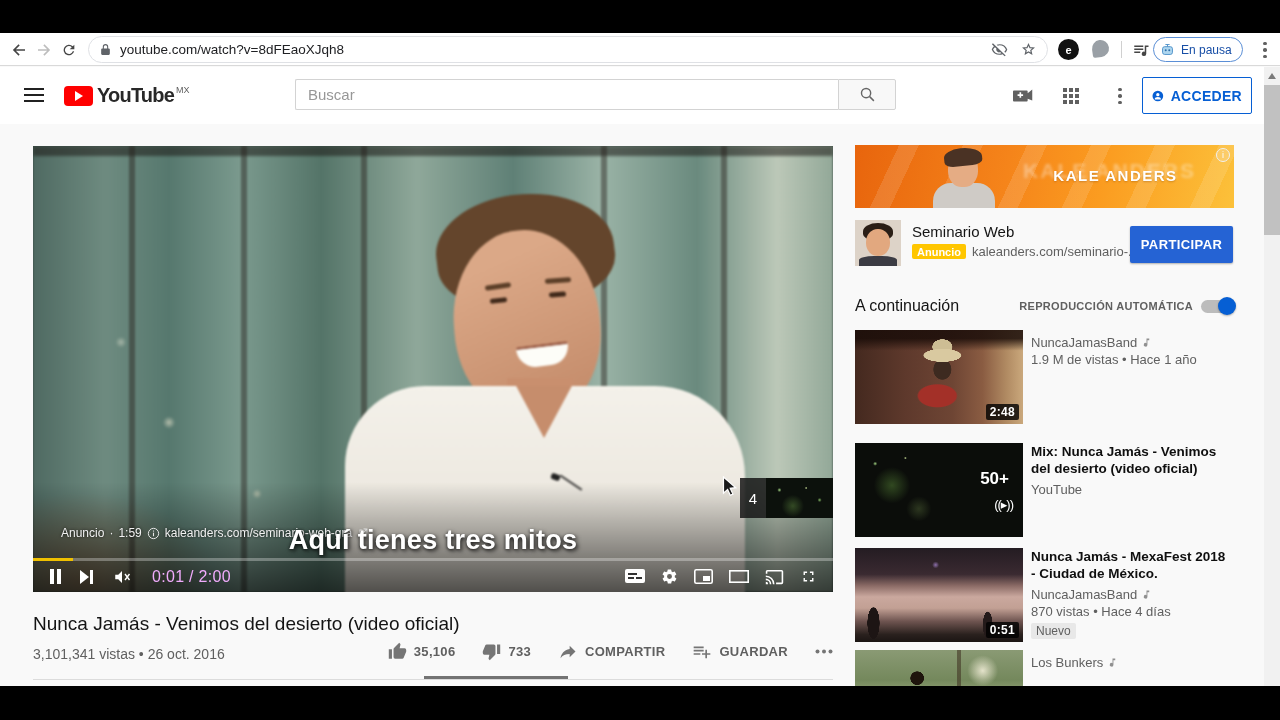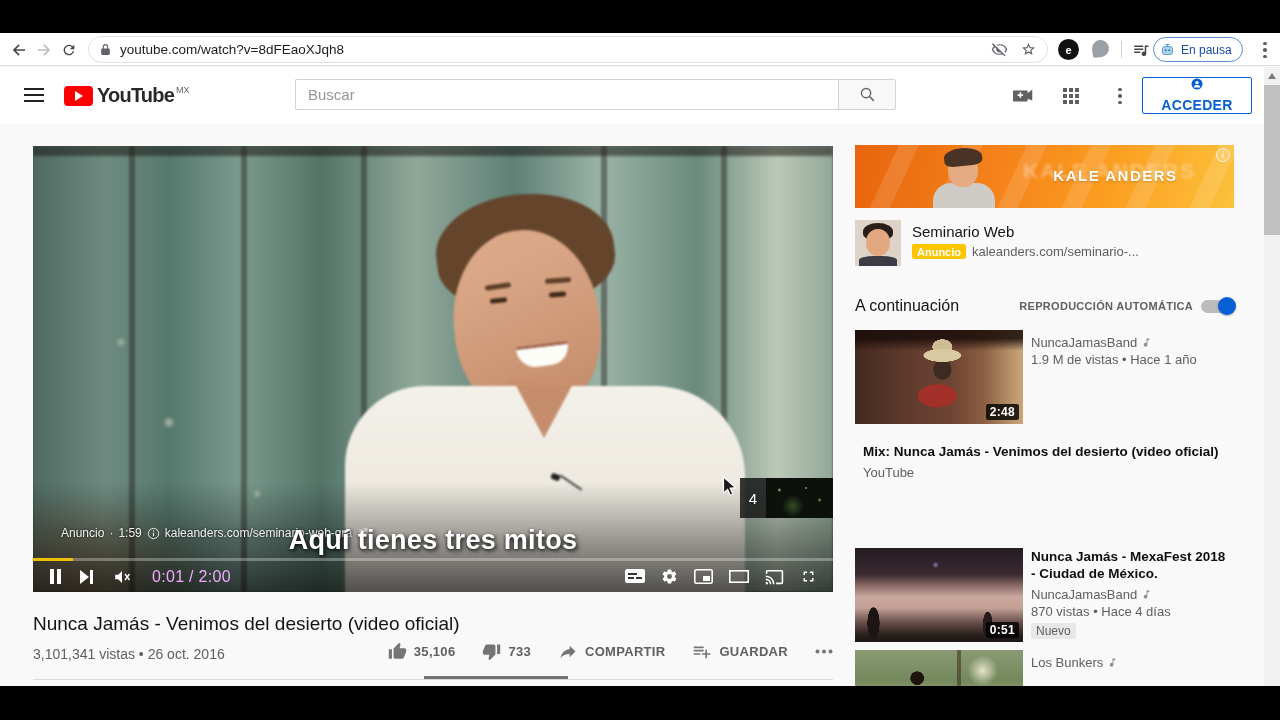--- a/index.html
+++ b/index.html
@@ -32,21 +32,21 @@
   .yt-mx { font-size:9px; color:#606060; margin-left:2px; margin-top:1px; }
   .searchbar { position:absolute; left:295px; top:12px; display:flex; }
   .searchbar input { width:543px; height:31px; border:1px solid #d3d3d3; border-right:none; padding:0 12px; font-size:15px; color:#0c4a6e; border-radius:2px 0 0 2px; outline:none; }
   .searchbar input::placeholder { color:#979797; }
   .search-btn { width:58px; height:31px; background:#f8f8f8; border:1px solid #d3d3d3; border-radius:0 2px 2px 0; display:flex; align-items:center; justify-content:center; cursor:pointer; }
   .hd-ic { position:absolute; top:20px; width:24px; height:18px; display:flex; align-items:center; justify-content:center; cursor:pointer; }
   .grid-ic { display:grid; grid-template-columns:repeat(3,4px); grid-template-rows:repeat(3,4px); gap:2px; }
   .grid-ic div { background:#606060; }
   .dots-v { display:flex; flex-direction:column; gap:3px; }
   .dots-v div { width:3.5px; height:3.5px; border-radius:50%; background:#606060; }
-  .signin { position:absolute; left:1142px; top:10px; width:110px; height:37px; border:1px solid #065fd4; border-radius:2px; background:#fff; display:flex; align-items:center; gap:7px; padding:0 9px; cursor:pointer;flex-direction:column; }
+  .signin { position:absolute; left:1142px; top:10px; width:110px; height:37px; border:1px solid #065fd4; border-radius:2px; background:#fff; display:flex; align-items:center; gap:7px; padding:0 9px; cursor:pointer; }
   .signin span { color:#065fd4; font-size:14px; font-weight:bold; letter-spacing:0.3px; }
 
   
   .player { position:absolute; left:33px; top:146px; width:800px; height:446px; background:#33443e; overflow:hidden; z-index:5; }
   .scene { position:absolute; inset:0; filter:blur(1px);
     background:
       radial-gradient(circle 14px at 83% 60%, rgba(90,143,212,.9), rgba(90,143,212,0) 70%),
       radial-gradient(circle 9px at 17% 62%, rgba(255,245,220,.55), rgba(255,245,220,0) 70%),
       radial-gradient(circle 7px at 28% 78%, rgba(255,240,210,.45), rgba(255,240,210,0) 70%),
       radial-gradient(circle 8px at 11% 44%, rgba(255,250,230,.4), rgba(255,250,230,0) 70%),
@@ -456,20 +456,21 @@
     <div class="promo-avatar">
       <div class="pa-hair"></div>
         <div class="pa-face"></div>
         <div class="pa-shirt"></div>
     </div>
     <div class="promo-title">Seminario Web</div>
     <div class="promo-row2">
       <span class="ad-badge">Anuncio</span>
       <span class="promo-link">kaleanders.com/seminario-...</span>
     </div>
+    <button class="cta-btn">PARTICIPAR</button>
   </div>
 
   <div class="upnext">
     <span class="upnext-label">A continuación</span>
     <div class="autoplay">
       <span class="autoplay-label">REPRODUCCIÓN AUTOMÁTICA</span>
       <div class="toggle">
           <div class="knob"></div>
         </div>
     </div>
@@ -484,20 +485,24 @@
           <span>NuncaJamasBand</span>
         <svg width="11" height="11" viewBox="0 0 24 24">
             <path d="M12 3v10.55A4 4 0 1 0 14 17V7h4V3z" fill="#909090"></path>
           </svg>
       </div>
       <div class="s-meta">1.9 M de vistas • Hace 1 año</div>
     </div>
   </div>
 
   <div class="sug-row" style="top:443px;">
+    <div class="thumb t2">
+      <span class="mix-count">50+</span>
+      <span class="mix-radio">((▸))</span>
+    </div>
     <div class="s-info">
       <div class="s-title">Mix: Nunca Jamás - Venimos del desierto (video oficial)</div>
       <div class="s-channel">
           <span>YouTube</span>
         </div>
     </div>
   </div>
 
   <div class="sug-row" style="top:548px;">
     <div class="thumb t3">

